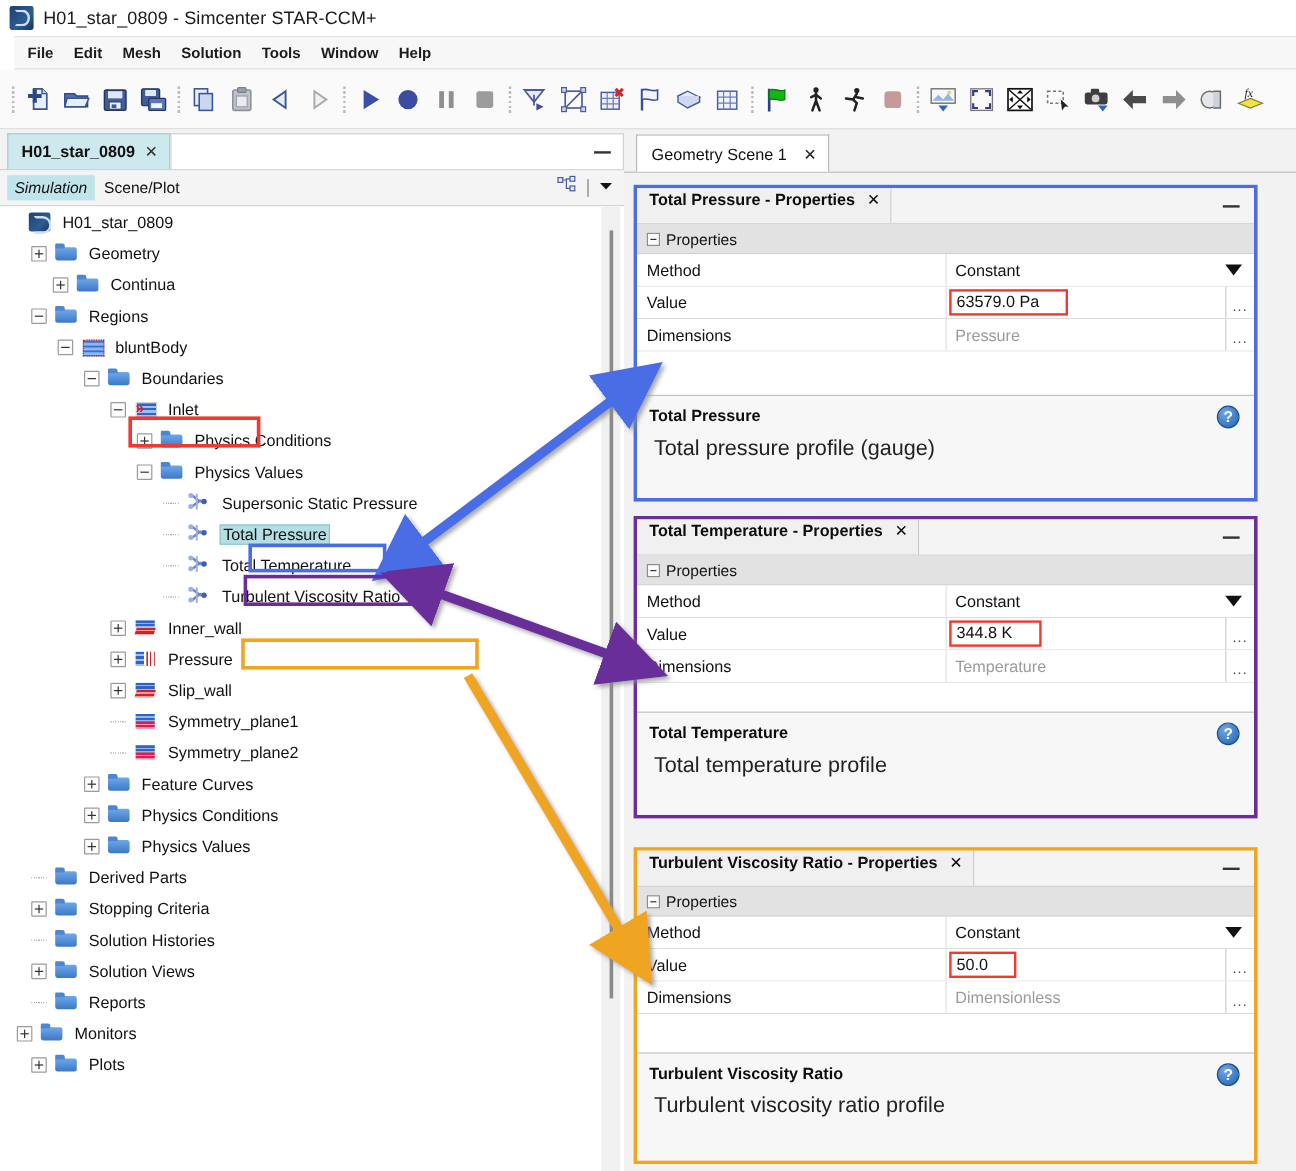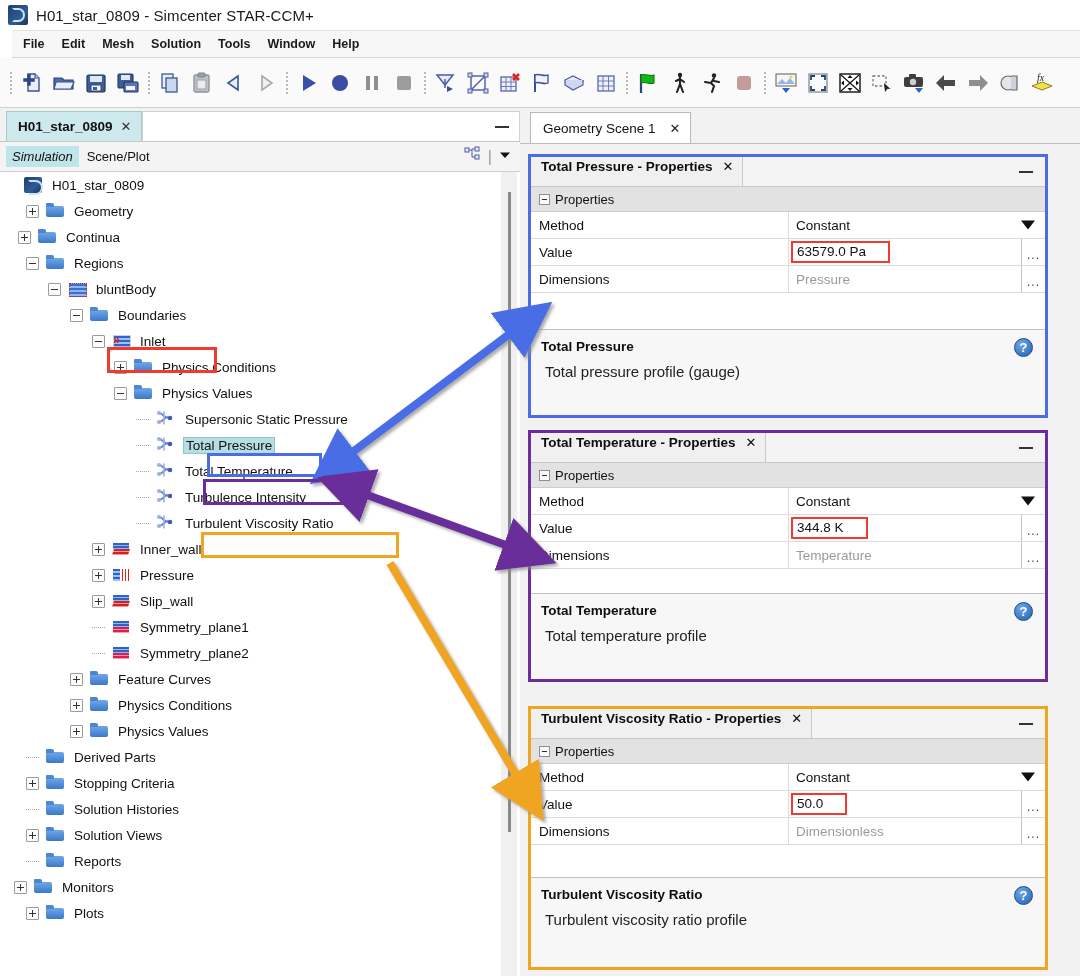--- a/index.html
+++ b/index.html
@@ -333,21 +333,21 @@
   }
   .pw-blank { height: 36px; background: #ffffff; }
 
   .pw-desc {
     border-top: 1px solid #c3c3c3;
     background: #f7f7f7;
     padding: 9px 10px 10px 10px;
     position: relative;
   }
   .pw-desc .dt { font-size: 13.5px; font-weight: bold; color: #0d0d0d; }
-  .pw-desc .dd { font-size: 15px; color: #222; margin-top: 9px; padding-left: 4px; }
+  .pw-desc .dd { font-size: 18px; color: #222; margin-top: 9px; padding-left: 4px; }
   .help-badge {
     position: absolute; right: 12px; top: 8px;
     width: 19px; height: 19px; border-radius: 50%;
     background: radial-gradient(circle at 35% 30%, #6fa8e8, #2160ae);
     color: #fff; font-size: 13px; font-weight: bold;
     display: flex; align-items: center; justify-content: center;
     border: 1px solid #1a4e92;
   }
 
   
@@ -636,21 +636,21 @@
           <div class="trow" style="padding-left: 4px;">
             <span class="exp-spacer"></span>
             <span class="ico ico-sim"></span>
             <span class="label">H01_star_0809</span>
           </div>
           <div class="trow" style="padding-left: 26px;">
             <span class="exp plus"></span>
             <span class="ico ico-folder"></span>
             <span class="label">Geometry</span>
           </div>
-          <div class="trow" style="padding-left: 18px;">
+          <div class="trow" style="padding-left: 44px;">
             <span class="exp plus"></span>
             <span class="ico ico-folder"></span>
             <span class="label">Continua</span>
           </div>
           <div class="trow" style="padding-left: 26px;">
             <span class="exp"></span>
             <span class="ico ico-folder"></span>
             <span class="label">Regions</span>
           </div>
           <div class="trow" style="padding-left: 48px;">
@@ -709,33 +709,20 @@
             <span class="ico ico-prof">
               <svg width="20" height="17" viewBox="0 0 20 17">
                 <path d="M3 3c4 0 5 5 9 5M3 12c4 0 5-5 9-5" stroke="#6f86cf" stroke-width="2.1" fill="none"></path>
                 <circle cx="3" cy="3" r="2.1" fill="#9db0e4"></circle>
                 <circle cx="3" cy="12" r="2.1" fill="#9db0e4"></circle>
                 <circle cx="14" cy="8" r="2.3" fill="#3f5db3"></circle>
                 <path d="M8 1.5v13" stroke="#9db0e4" stroke-width="1.6"></path>
               </svg>
             </span>
             <span class="label">Total Temperature</span>
-          </div>
-          <div class="trow" style="padding-left: 136px;">
-            <span class="dash"></span>
-            <span class="ico ico-prof">
-              <svg width="20" height="17" viewBox="0 0 20 17">
-                <path d="M3 3c4 0 5 5 9 5M3 12c4 0 5-5 9-5" stroke="#6f86cf" stroke-width="2.1" fill="none"></path>
-                <circle cx="3" cy="3" r="2.1" fill="#9db0e4"></circle>
-                <circle cx="3" cy="12" r="2.1" fill="#9db0e4"></circle>
-                <circle cx="14" cy="8" r="2.3" fill="#3f5db3"></circle>
-                <path d="M8 1.5v13" stroke="#9db0e4" stroke-width="1.6"></path>
-              </svg>
-            </span>
-            <span class="label">Turbulence Intensity</span>
           </div>
           <div class="trow" style="padding-left: 136px;">
             <span class="dash"></span>
             <span class="ico ico-prof">
               <svg width="20" height="17" viewBox="0 0 20 17">
                 <path d="M3 3c4 0 5 5 9 5M3 12c4 0 5-5 9-5" stroke="#6f86cf" stroke-width="2.1" fill="none"></path>
                 <circle cx="3" cy="3" r="2.1" fill="#9db0e4"></circle>
                 <circle cx="3" cy="12" r="2.1" fill="#9db0e4"></circle>
                 <circle cx="14" cy="8" r="2.3" fill="#3f5db3"></circle>
                 <path d="M8 1.5v13" stroke="#9db0e4" stroke-width="1.6"></path>

